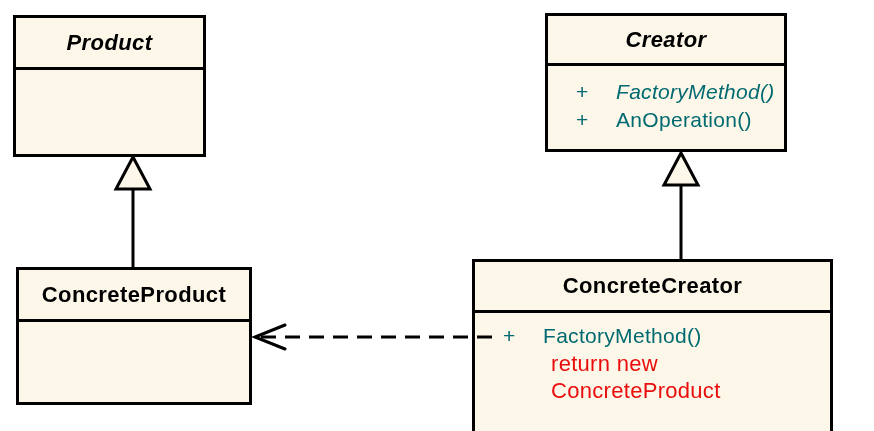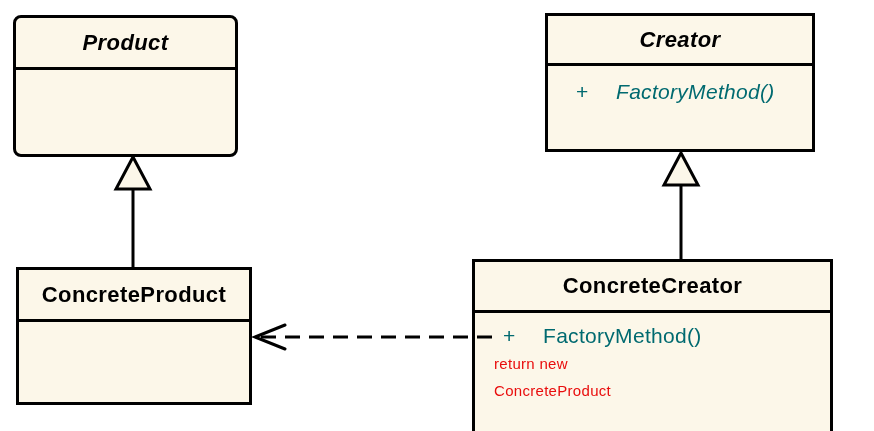--- a/index.html
+++ b/index.html
@@ -44,46 +44,46 @@
     color: #006A70;
     padding-left: 28px;
     white-space: nowrap;
   }
   .member .vis {
     display: inline-block;
     width: 40px;
   }
   .member .mname.italic { font-style: italic; }
   .annotation {
-    font-size: 15px;
+    font-size: 22px;
     line-height: 27px;
     letter-spacing: 0.3px;
     color: #E90D0D;
+    padding-left: 76px;
     white-space: nowrap;
-    margin-left: 19px;
   }
   .connectors {
     position: absolute;
     left: 0;
     top: 0;
     pointer-events: none;
   }
   .stereotype-label {
     position: absolute;
     font-size: 21px;
     color: #000000;
     letter-spacing: 0.3px;
     text-align: center;
     white-space: nowrap;
   }
 
   
-  #box-product          { left: 13px;  top: 15px;  width: 225px; height: 142px; border-radius: 8px; }
+  #box-product          { left: 13px;  top: 15px;  width: 193px; height: 142px; }
   #box-product .uml-title { height: 52px; }
-  #box-creator          { left: 545px; top: 13px;  width: 270px; height: 139px; }
+  #box-creator          { left: 545px; top: 13px;  width: 242px; height: 139px; }
   #box-creator .uml-title { height: 50px; }
   #box-concrete-product { left: 16px;  top: 267px; width: 236px; height: 138px; }
   #box-concrete-product .uml-title { height: 52px; }
   #box-concrete-creator { left: 472px; top: 259px; width: 361px; height: 188px; }
   #box-concrete-creator .uml-title { height: 51px; }
   #box-concrete-creator .uml-body { padding-top: 9px; }
   #instantiate-label { left: 290px; top: 344px; width: 170px; }
 </style>
 </head>
 <body>
@@ -93,20 +93,23 @@
   <div class="uml-class" id="box-product">
     <div class="uml-title italic">Product</div>
     <div class="uml-body"></div>
   </div>
 
   <div class="uml-class" id="box-creator">
     <div class="uml-title italic">Creator</div>
     <div class="uml-body">
       <div class="member">
         <span class="vis">+</span><span class="mname italic">FactoryMethod()</span>
+      </div>
+      <div class="member">
+        <span class="vis">+</span><span class="mname">AnOperation()</span>
       </div>
     </div>
   </div>
 
   <div class="uml-class" id="box-concrete-product">
     <div class="uml-title">ConcreteProduct</div>
     <div class="uml-body"></div>
   </div>
 
   <div class="uml-class" id="box-concrete-creator">

